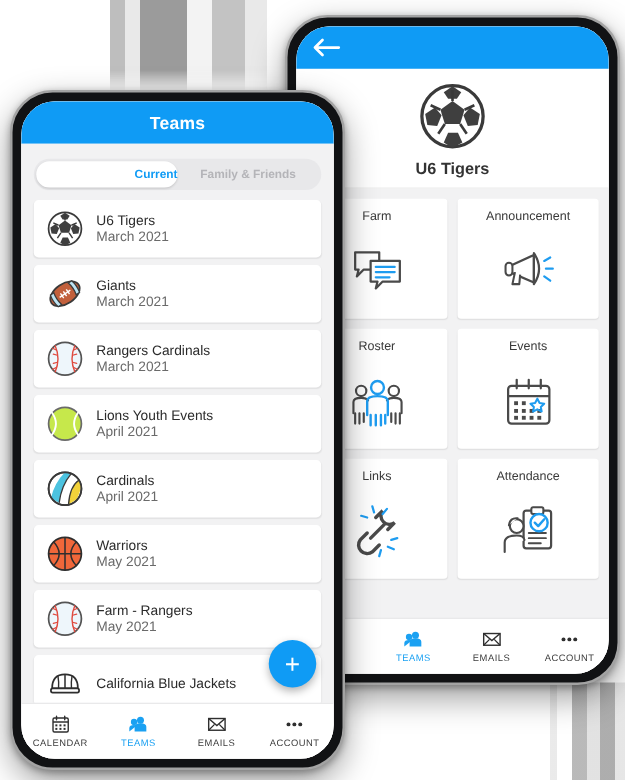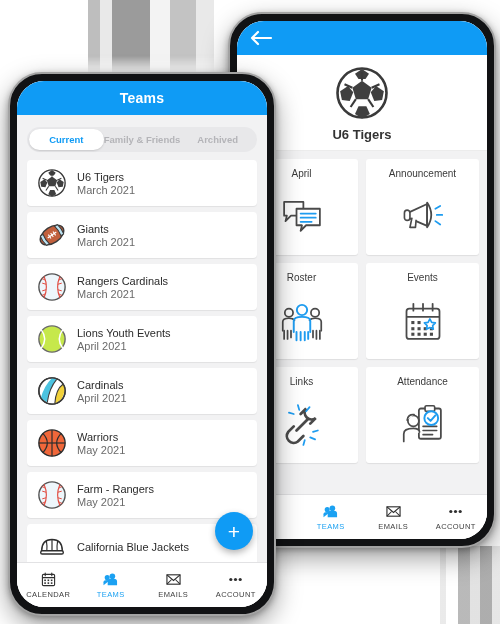--- a/index.html
+++ b/index.html
@@ -54,21 +54,21 @@
   .backarrow{position:absolute;left:12px;top:50%;transform:translateY(-50%);
     width:24px;height:16px;}
   .backarrow svg{display:block;}
 
   
   .body-area{flex:1 1 auto;background:#f2f2f3;position:relative;overflow:hidden;}
   .tabs{margin:12px 10px 8px 10px;background:#e8e8ea;border-radius:16px;height:25px;
     display:flex;align-items:center;padding:2px;box-sizing:border-box;}
   .tab{flex:1 1 0;text-align:center;font-size:9.5px;color:#b4b4b8;line-height:21px;
     border-radius:14px;font-weight:600;white-space:nowrap;}
-  .tab.active{background:#fff;color:#0f9bf5;box-shadow:0 1px 2px rgba(0,0,0,.14);}
+  .tab.active{background:#fff;color:#0f9bf5;box-shadow:0 1px 2px rgba(0,0,0,.14);text-align:right;}
 
   
   .list{padding:0 10px;}
   .row{background:#fff;border-radius:4px;height:46px;margin-bottom:6px;display:flex;
     align-items:center;padding:0 10px;box-shadow:0 1px 1px rgba(0,0,0,.07);}
   .row .ball{width:30px;height:30px;flex:0 0 30px;margin-right:10px;}
   .row .txt{display:flex;flex-direction:column;justify-content:center;min-width:0;}
   .row .tname{font-size:11px;color:#2b2b2b;line-height:14px;white-space:nowrap;}
   .row .tdate{font-size:11px;color:#6a6a6a;line-height:13px;}
 
@@ -331,21 +331,21 @@
 
         <div class="team-hero">
           <svg class="ball" viewBox="0 0 64 64">
             <use href="#g-soccer"></use>
           </svg>
           <div class="hname">U6 Tigers</div>
         </div>
 
         <div class="grid">
           <div class="tile">
-            <div class="tl">April</div>
+            <div class="tl">Farm</div>
             <div class="tic">
                 <svg width="44" height="44" viewBox="0 0 64 64">
                   <use href="#g-chat"></use>
                 </svg>
               </div>
           </div>
           <div class="tile">
             <div class="tl">Announcement</div>
             <div class="tic">
                 <svg width="44" height="44" viewBox="0 0 64 64">
@@ -431,21 +431,20 @@
       <div class="screen">
 
         <div class="topbar">
           <div class="title">Teams</div>
         </div>
 
         <div class="body-area">
           <div class="tabs">
             <div class="tab active">Current</div>
             <div class="tab">Family &amp; Friends</div>
-            <div class="tab">Archived</div>
           </div>
 
           <div class="list">
             <div class="row">
               <svg class="ball" viewBox="0 0 64 64">
                   <use href="#g-soccer"></use>
                 </svg>
               <div class="txt">
                 <div class="tname">U6 Tigers</div>
                 <div class="tdate">March 2021</div>

